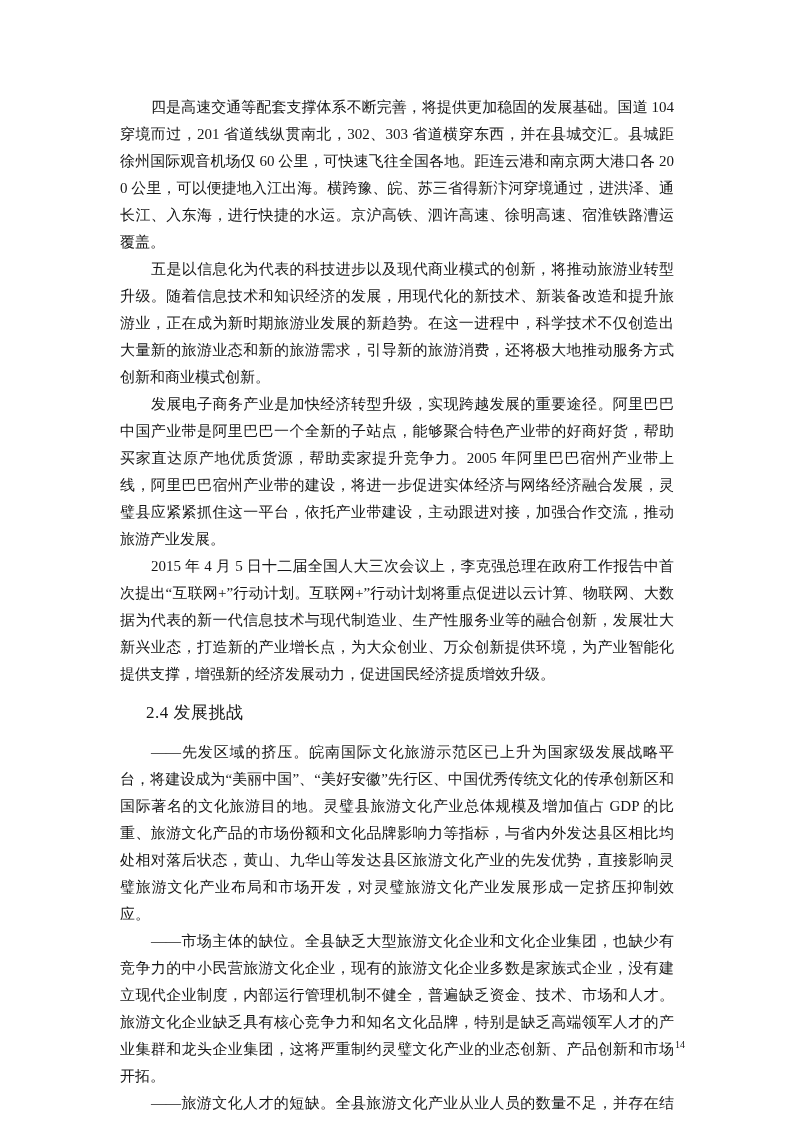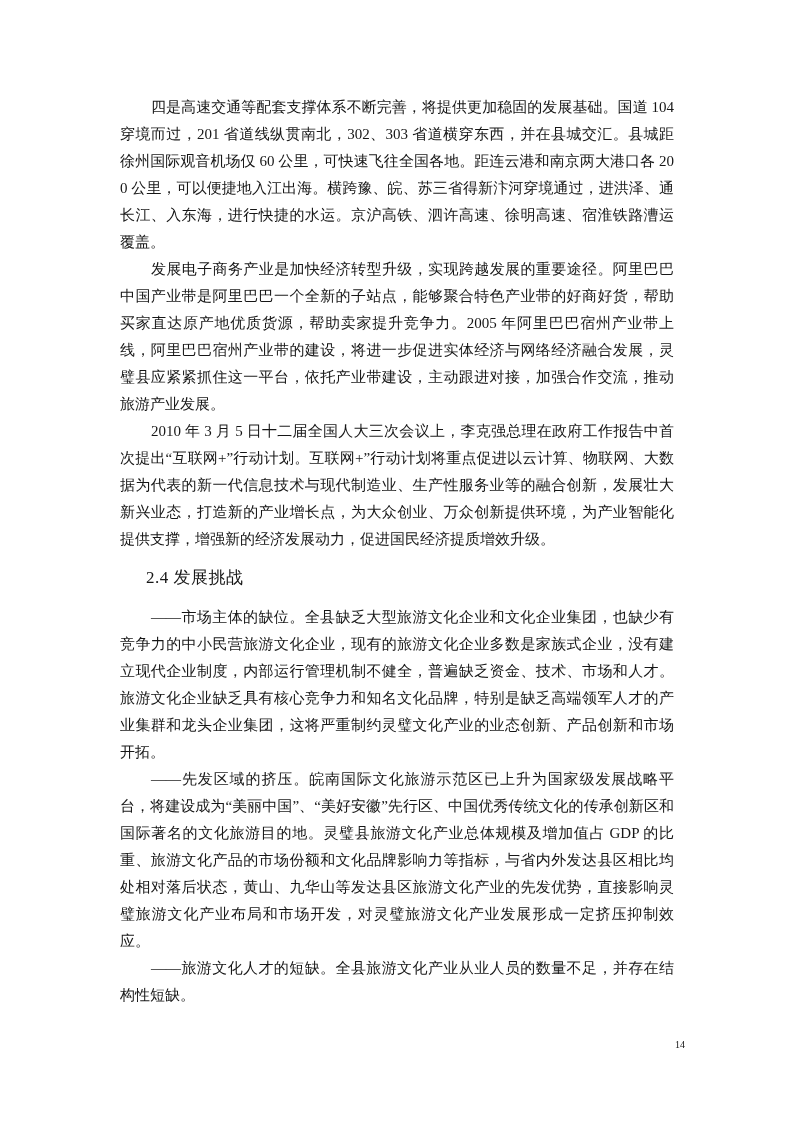--- a/index.html
+++ b/index.html
@@ -46,21 +46,22 @@
     font-size: 10px;
     line-height: 18px;
   }
 </style>
 </head>
 <body>
 
 <div class="page">
   <div class="content">
     <p class="para">四是高速交通等配套支撑体系不断完善，将提供更加稳固的发展基础。国道 104 穿境而过，201 省道线纵贯南北，302、303 省道横穿东西，并在县城交汇。县城距徐州国际观音机场仅 60 公里，可快速飞往全国各地。距连云港和南京两大港口各 200 公里，可以便捷地入江出海。横跨豫、皖、苏三省得新汴河穿境通过，进洪泽、通长江、入东海，进行快捷的水运。京沪高铁、泗许高速、徐明高速、宿淮铁路漕运覆盖。</p>
+    <p class="para">五是以信息化为代表的科技进步以及现代商业模式的创新，将推动旅游业转型升级。随着信息技术和知识经济的发展，用现代化的新技术、新装备改造和提升旅游业，正在成为新时期旅游业发展的新趋势。在这一进程中，科学技术不仅创造出大量新的旅游业态和新的旅游需求，引导新的旅游消费，还将极大地推动服务方式创新和商业模式创新。</p>
     <p class="para">发展电子商务产业是加快经济转型升级，实现跨越发展的重要途径。阿里巴巴中国产业带是阿里巴巴一个全新的子站点，能够聚合特色产业带的好商好货，帮助买家直达原产地优质货源，帮助卖家提升竞争力。2005 年阿里巴巴宿州产业带上线，阿里巴巴宿州产业带的建设，将进一步促进实体经济与网络经济融合发展，灵璧县应紧紧抓住这一平台，依托产业带建设，主动跟进对接，加强合作交流，推动旅游产业发展。</p>
-    <p class="para">2010 年 3 月 5 日十二届全国人大三次会议上，李克强总理在政府工作报告中首次提出“互联网+”行动计划。互联网+”行动计划将重点促进以云计算、物联网、大数据为代表的新一代信息技术与现代制造业、生产性服务业等的融合创新，发展壮大新兴业态，打造新的产业增长点，为大众创业、万众创新提供环境，为产业智能化提供支撑，增强新的经济发展动力，促进国民经济提质增效升级。</p>
+    <p class="para">2015 年 4 月 5 日十二届全国人大三次会议上，李克强总理在政府工作报告中首次提出“互联网+”行动计划。互联网+”行动计划将重点促进以云计算、物联网、大数据为代表的新一代信息技术与现代制造业、生产性服务业等的融合创新，发展壮大新兴业态，打造新的产业增长点，为大众创业、万众创新提供环境，为产业智能化提供支撑，增强新的经济发展动力，促进国民经济提质增效升级。</p>
     <h2 class="heading">2.4 发展挑战</h2>
+    <p class="para">——先发区域的挤压。皖南国际文化旅游示范区已上升为国家级发展战略平台，将建设成为“美丽中国”、“美好安徽”先行区、中国优秀传统文化的传承创新区和国际著名的文化旅游目的地。灵璧县旅游文化产业总体规模及增加值占 GDP 的比重、旅游文化产品的市场份额和文化品牌影响力等指标，与省内外发达县区相比均处相对落后状态，黄山、九华山等发达县区旅游文化产业的先发优势，直接影响灵璧旅游文化产业布局和市场开发，对灵璧旅游文化产业发展形成一定挤压抑制效应。</p>
     <p class="para">——市场主体的缺位。全县缺乏大型旅游文化企业和文化企业集团，也缺少有竞争力的中小民营旅游文化企业，现有的旅游文化企业多数是家族式企业，没有建立现代企业制度，内部运行管理机制不健全，普遍缺乏资金、技术、市场和人才。旅游文化企业缺乏具有核心竞争力和知名文化品牌，特别是缺乏高端领军人才的产业集群和龙头企业集团，这将严重制约灵璧文化产业的业态创新、产品创新和市场开拓。</p>
-    <p class="para">——先发区域的挤压。皖南国际文化旅游示范区已上升为国家级发展战略平台，将建设成为“美丽中国”、“美好安徽”先行区、中国优秀传统文化的传承创新区和国际著名的文化旅游目的地。灵璧县旅游文化产业总体规模及增加值占 GDP 的比重、旅游文化产品的市场份额和文化品牌影响力等指标，与省内外发达县区相比均处相对落后状态，黄山、九华山等发达县区旅游文化产业的先发优势，直接影响灵璧旅游文化产业布局和市场开发，对灵璧旅游文化产业发展形成一定挤压抑制效应。</p>
     <p class="para">——旅游文化人才的短缺。全县旅游文化产业从业人员的数量不足，并存在结构性短缺。</p>
   </div>
   <div class="pagenum">14</div>
 </div>
 
 </body></html>

